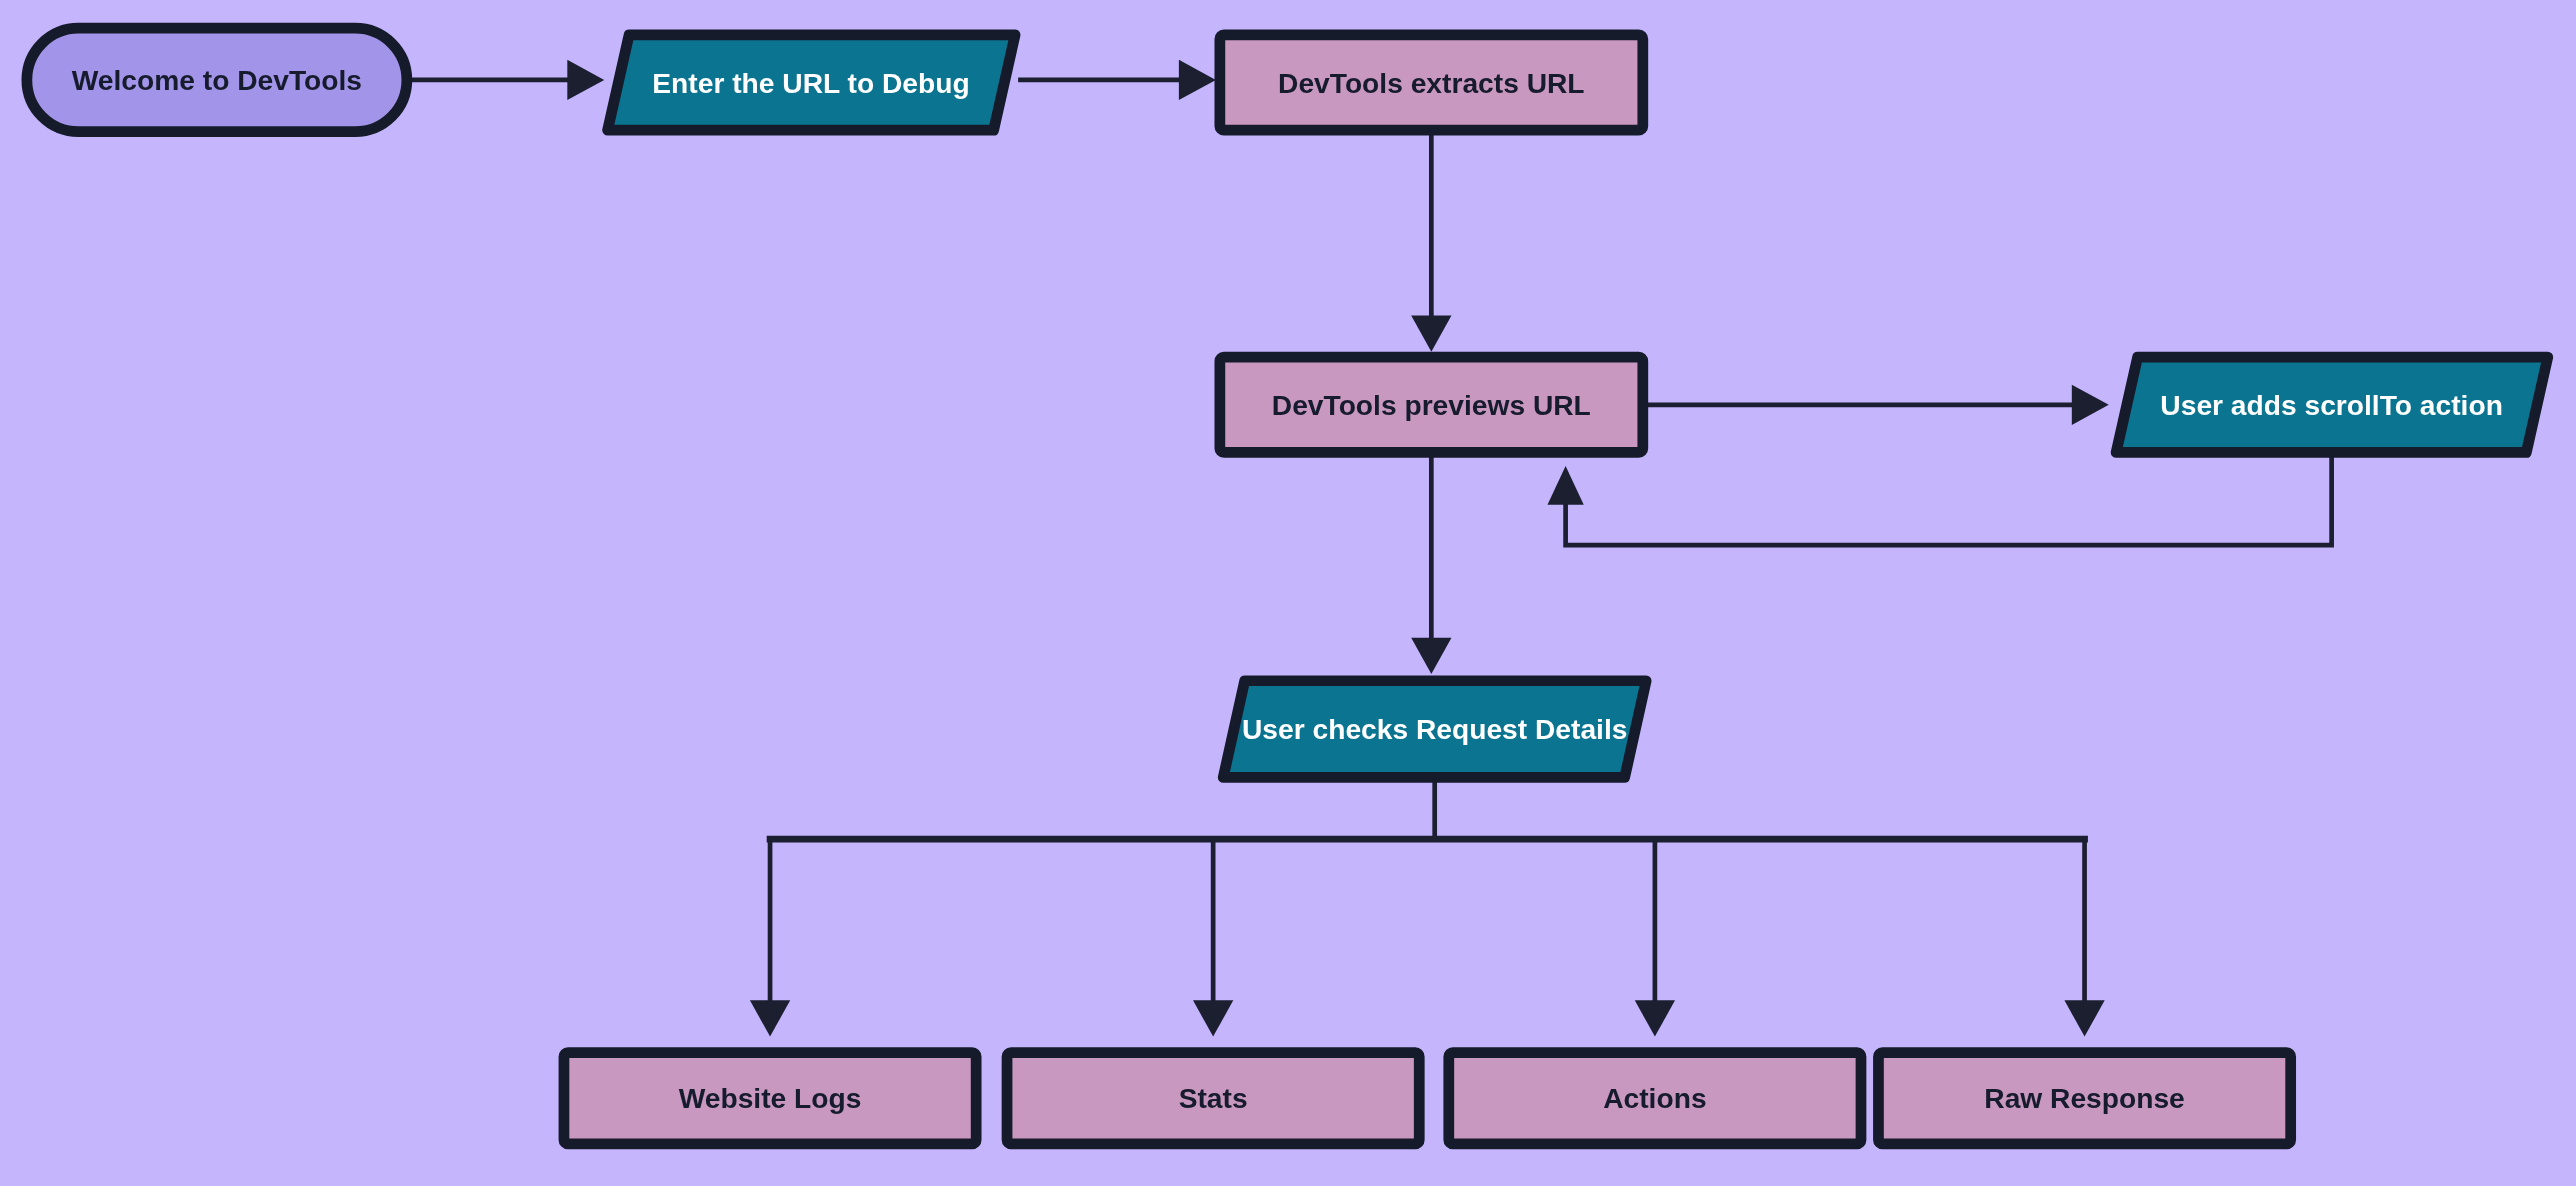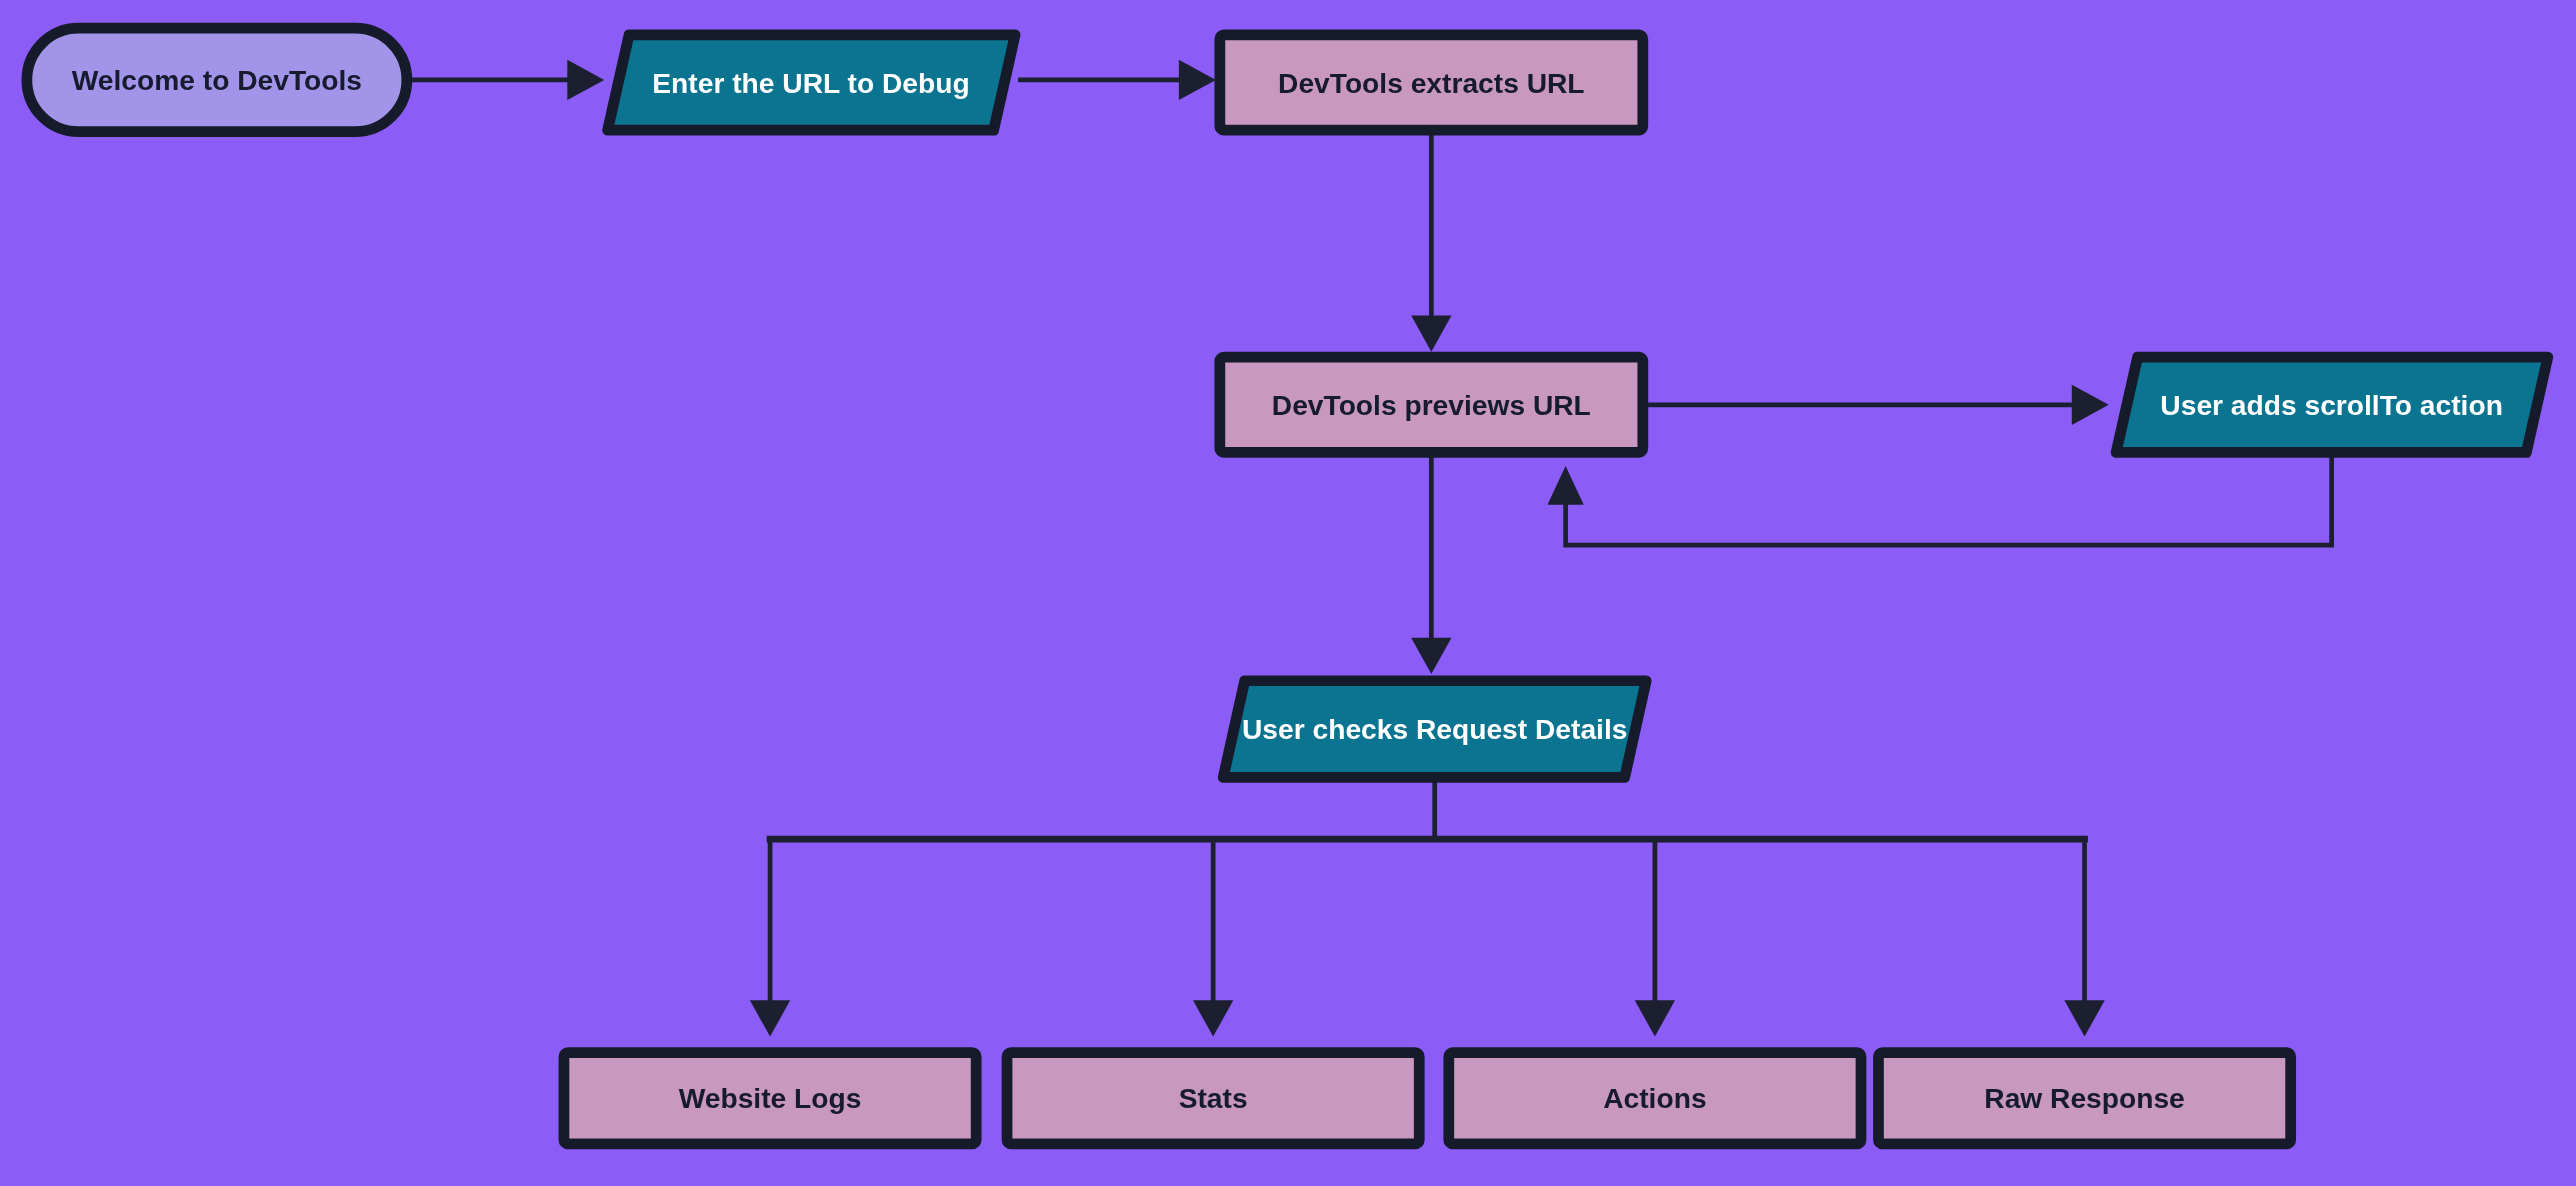--- a/index.html
+++ b/index.html
@@ -2,21 +2,21 @@
 <html style="font-size:10.7px"><head>
 <meta charset="utf-8">
 <style>
   html, body {
     margin: 0;
     padding: 0;
     background: #ffffff;
   }
   .diagram-wrap {
     width: 100%;
-    background: #8b5cf6;
+    background: #c4b5fd;
   }
   svg {
     display: block;
     width: 100%;
     height: auto;
     font-family: "Liberation Sans", "DejaVu Sans", sans-serif;
   }
   .shape {
     stroke: #161b2b;
     stroke-width: 16;

